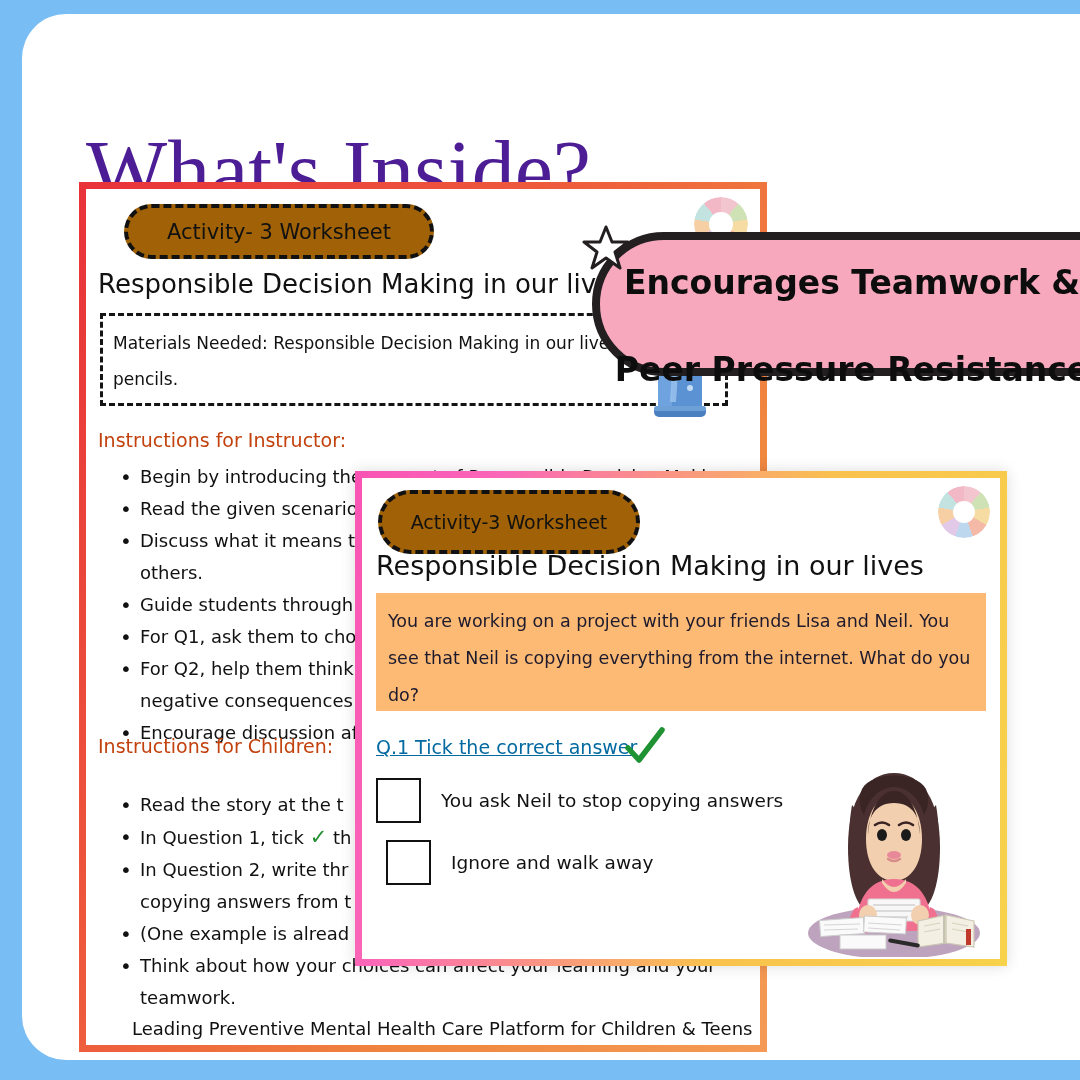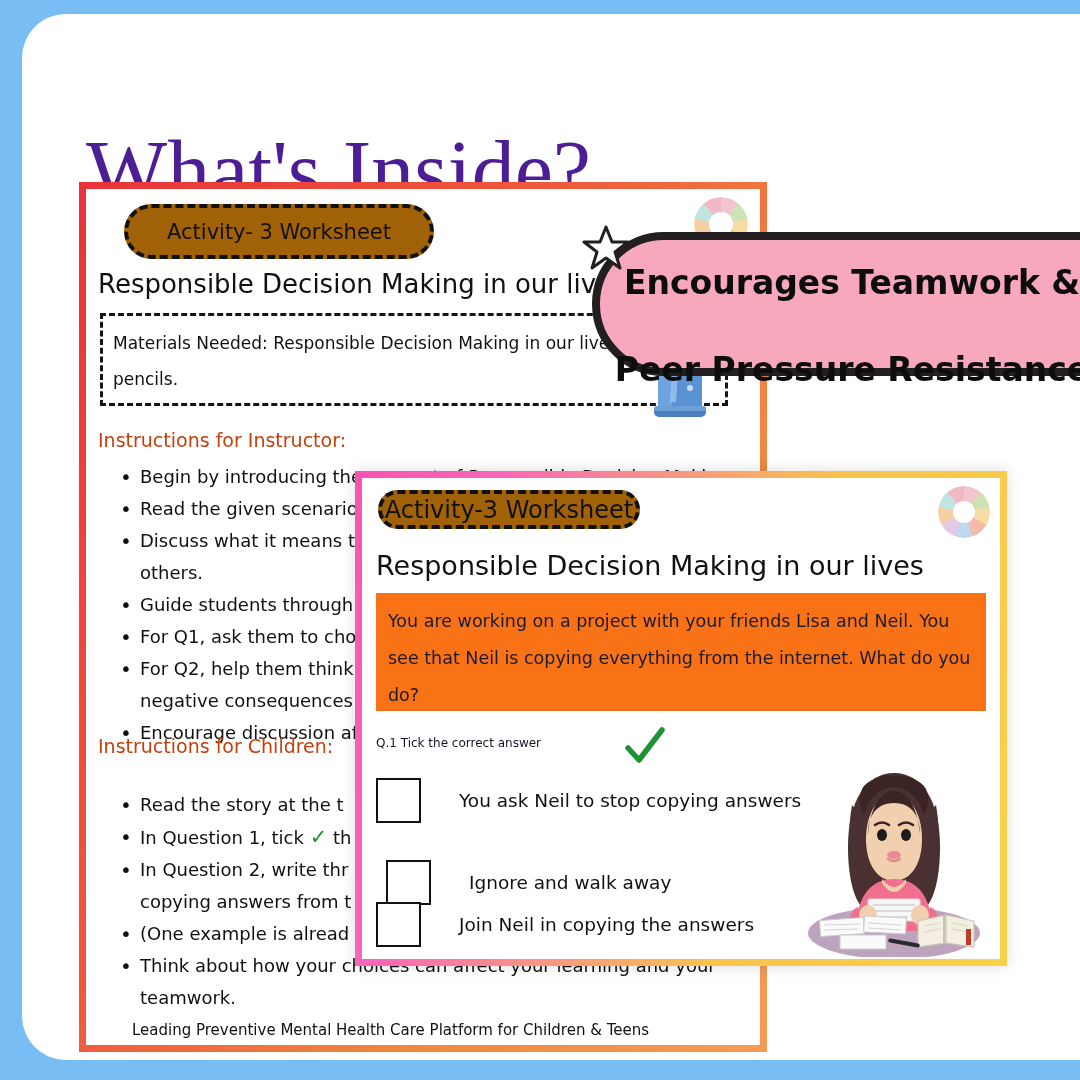--- a/index.html
+++ b/index.html
@@ -91,22 +91,22 @@
     left: 38px;
     top: 15px;
     width: 310px;
     height: 55px;
     font-size: 21px;
   }
   .pill-front {
     left: 16px;
     top: 12px;
     width: 262px;
-    height: 39px;
-    font-size: 24px;
+    height: 64px;
+    font-size: 19px;
   }
   
   .ws-title {
     position: absolute;
     font-family: "DejaVu Sans", sans-serif;
     color: #111111;
     white-space: nowrap;
   }
   .ws-title-back { left: 12px; top: 80px; font-size: 26px; }
   .ws-title-front { left: 14px; top: 72px; font-size: 27px; }
@@ -166,48 +166,49 @@
     color: #1f8f2f;
     font-weight: bold;
     font-size: 21px;
   }
   
   .sheet-footer {
     position: absolute;
     left: 46px;
     bottom: 6px;
     font-family: "DejaVu Sans", sans-serif;
-    font-size: 15px;
+    font-size: 18px;
     color: #111111;
     white-space: nowrap;
   }
   
   .scenario-box {
     position: absolute;
     left: 14px;
     top: 115px;
     width: 610px;
     height: 118px;
-    background: #f97316;
+    background: #fdba74;
     box-sizing: border-box;
     padding: 10px 12px 0 12px;
     font-family: "DejaVu Sans", sans-serif;
     font-size: 17.5px;
     line-height: 37px;
     color: #1d1a2e;
   }
   
   .q-label {
     position: absolute;
     left: 14px;
     top: 258px;
     font-family: "DejaVu Sans", sans-serif;
-    font-size: 12px;
-    color: #0f172a;
-    white-space: nowrap;
+    font-size: 19px;
+    color: #0369a1;
+    white-space: nowrap;
+    text-decoration: underline;
   }
   .q-tick {
     position: absolute;
     left: 262px;
     top: 248px;
     width: 42px;
     height: 42px;
   }
   .option-row {
     position: absolute;
@@ -217,28 +218,28 @@
   }
   .option-box {
     width: 45px;
     height: 45px;
     border: 2.5px solid #111111;
     background: #ffffff;
     box-sizing: border-box;
     flex: none;
   }
   .option-text {
-    margin-left: 38px;
+    margin-left: 20px;
     font-family: "DejaVu Sans", sans-serif;
     font-size: 18.5px;
     color: #111111;
     white-space: nowrap;
   }
   .opt-0 { top: 300px; }
-  .opt-1 { top: 382px; padding-left: 10px; }
+  .opt-1 { top: 362px; padding-left: 10px; }
   .opt-2 { top: 424px; }
   
   .logo-wheel {
     position: absolute;
     border-radius: 50%;
     overflow: hidden;
   }
   .logo-back { right: 12px; top: 8px; width: 54px; height: 54px; }
   .logo-front { right: 10px; top: 8px; width: 52px; height: 52px; }
   .logo-wheel .ring {
@@ -406,24 +407,20 @@
           <path d="M4 22 L15 34 L38 4" stroke="#1f9233" stroke-width="5.5" fill="none" stroke-linecap="round" stroke-linejoin="round"></path>
         </svg>
 
         <div class="option-row opt-0">
           <div class="option-box"></div>
           <div class="option-text">You ask Neil to stop copying answers</div>
         </div>
         <div class="option-row opt-1">
           <div class="option-box"></div>
           <div class="option-text">Ignore and walk away</div>
-        </div>
-        <div class="option-row opt-2">
-          <div class="option-box"></div>
-          <div class="option-text">Join Neil in copying the answers</div>
         </div>
 
         <svg class="girl" viewBox="0 0 196 214">
           <ellipse cx="98" cy="190" rx="86" ry="26" fill="#bda3bd"></ellipse>
           <path d="M52 104 C52 58 70 30 98 30 C126 30 144 58 144 104 C144 140 136 160 128 166 L68 166 C60 160 52 140 52 104 Z" fill="#4a3030"></path>
           <path d="M70 96 C70 70 82 52 98 52 C114 52 126 70 126 96 C126 122 114 138 98 138 C82 138 70 122 70 96 Z" fill="#f2cfae"></path>
           <path d="M72 92 C74 66 84 48 98 48 C112 48 122 66 124 92 C124 76 118 60 98 60 C78 60 72 76 72 92 Z" fill="#3a2424"></path>
           <path d="M66 46 C76 28 120 28 130 46 C134 56 132 66 128 72 C124 56 112 44 98 44 C84 44 72 56 68 72 C64 66 62 56 66 46 Z" fill="#3a2424"></path>
           <path d="M56 62 C50 96 54 132 62 156 C68 140 66 104 70 78 Z" fill="#4a3030"></path>
           <path d="M140 62 C146 96 142 132 134 156 C128 140 130 104 126 78 Z" fill="#4a3030"></path>

